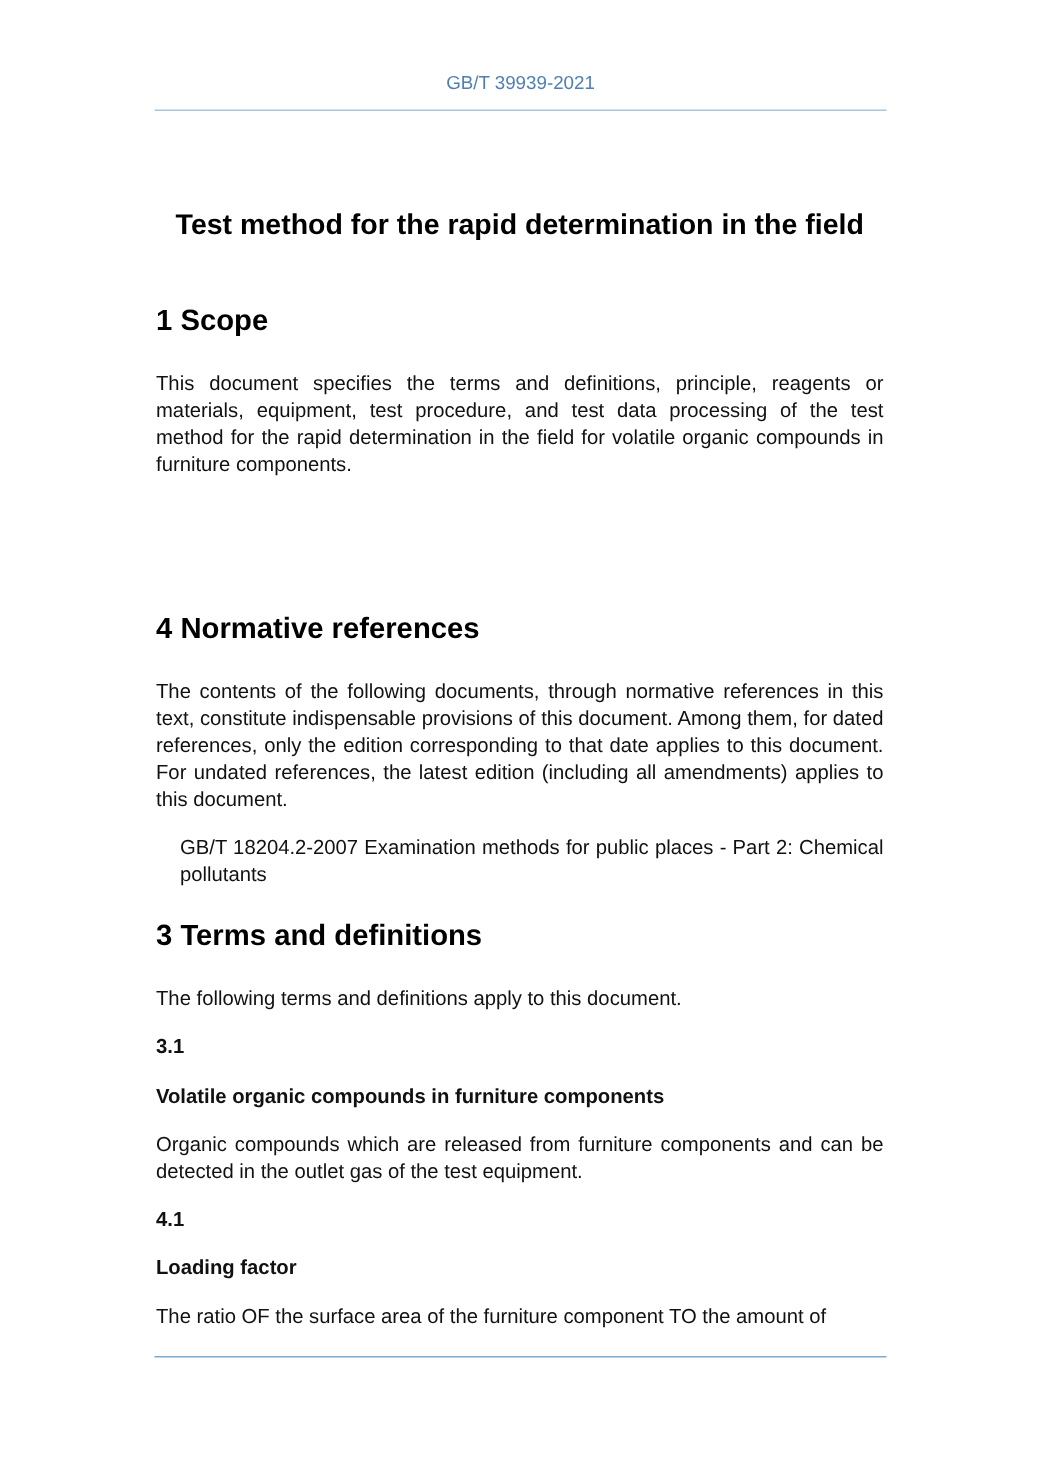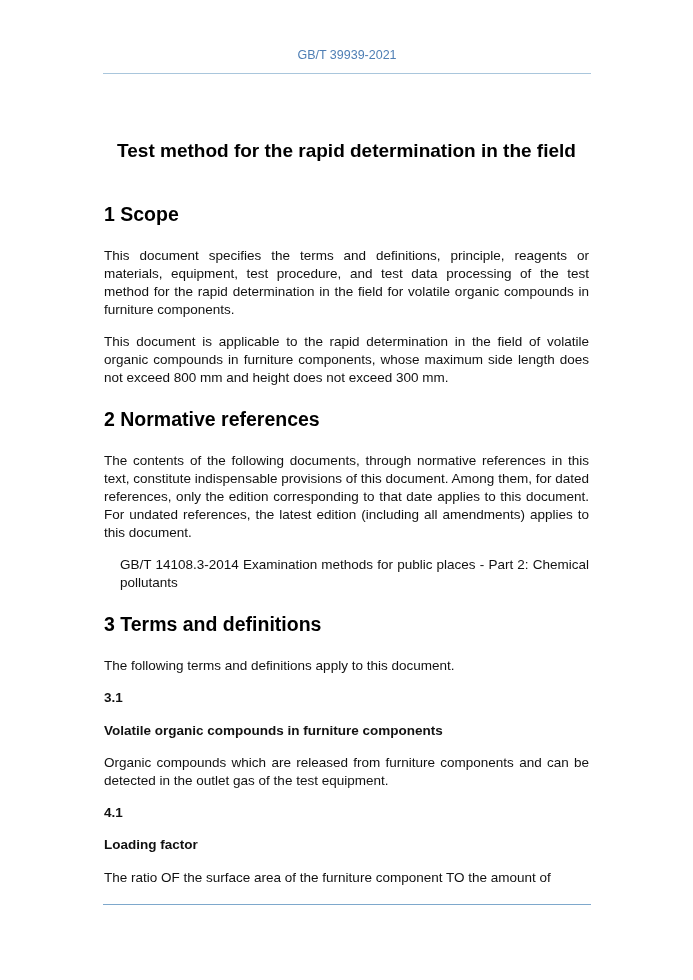--- a/index.html
+++ b/index.html
@@ -37,25 +37,24 @@
 
 <div class="page">
 
   <div class="header">GB/T 39939-2021</div>
   <div class="header-rule"></div>
 
   <div class="title l2">Test method for the rapid determination in the field</div>
 
   <div class="h1" style="top:203px;">1 Scope</div>
   <div class="para" style="top:247px;">This document specifies the terms and definitions, principle, reagents or materials, equipment, test procedure, and test data processing of the test method for the rapid determination in the field for volatile organic compounds in furniture components.</div>
-  <div class="para" style="top:333px;">This document is applicable to the rapid determination in the field of volatile organic compounds in furniture components, whose maximum side length does not exceed 800 mm and height does not exceed 300 mm.</div>
 
-  <div class="h1" style="top:408px;">2 Normative references</div>
+  <div class="h1" style="top:408px;">4 Normative references</div>
   <div class="para" style="top:452px;">The contents of the following documents, through normative references in this text, constitute indispensable provisions of this document. Among them, for dated references, only the edition corresponding to that date applies to this document. For undated references, the latest edition (including all amendments) applies to this document.</div>
-  <div class="para indent" style="top:556px;">GB/T 14108.3-2014 Examination methods for public places - Part 2: Chemical pollutants</div>
+  <div class="para indent" style="top:556px;">GB/T 18204.2-2007 Examination methods for public places - Part 2: Chemical pollutants</div>
 
   <div class="h1" style="top:613px;">3 Terms and definitions</div>
   <div class="para" style="top:657px;">The following terms and definitions apply to this document.</div>
 
   <div class="term-num" style="top:690px;">3.1</div>
   <div class="term-title" style="top:723px;">Volatile organic compounds in furniture components</div>
   <div class="para" style="top:754px;">Organic compounds which are released from furniture components and can be detected in the outlet gas of the test equipment.</div>
 
   <div class="term-num" style="top:805px;">4.1</div>
   <div class="term-title" style="top:837px;">Loading factor</div>

